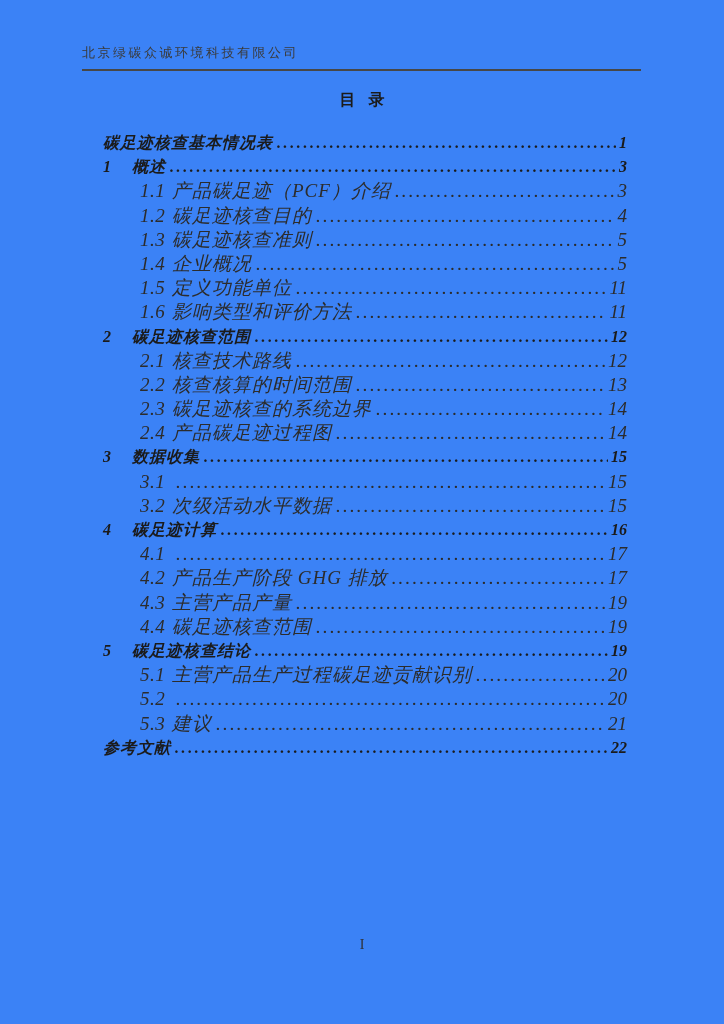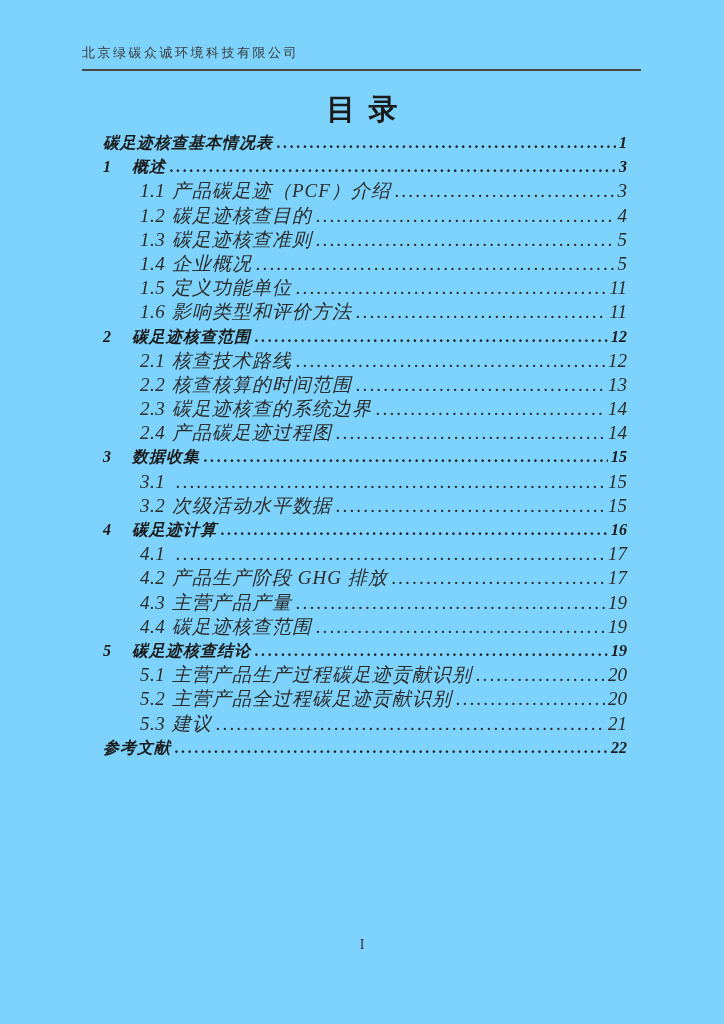--- a/index.html
+++ b/index.html
@@ -4,21 +4,21 @@
 <style>
   html, body {
     margin: 0;
     padding: 0;
     background: #ffffff;
   }
   .page {
     position: relative;
     width: 724px;
     height: 1024px;
-    background: #7dd3fc;
+    background: #3b82f6;
     font-family: "Liberation Serif", "DejaVu Serif", serif;
     color: #242424;
     overflow: hidden;
   }
   
   .header {
     position: absolute;
     top: 44px;
     left: 82px;
     right: 83px;
@@ -43,21 +43,21 @@
     letter-spacing: 0.4px;
     color: #1d1d1d;
   }
   
   .doc-title {
     position: absolute;
     top: 90px;
     left: 0;
     right: 0;
     text-align: center;
-    font-size: 29px;
+    font-size: 16px;
     font-weight: bold;
     letter-spacing: 13px;
     padding-left: 13px; 
     color: #1b1b1b;
   }
   
   .toc {
     position: absolute;
     top: 131px;
     left: 103px;
@@ -275,21 +275,20 @@
 
       <div class="toc-row lvl2">
         <span class="num">5.1</span>
         <span class="label">主营产品生产过程碳足迹贡献识别</span>
         <span class="leader">............................................................................................................................................................................................................................</span>
         <span class="page-no">20</span>
       </div>
 
       <div class="toc-row lvl2">
         <span class="num">5.2</span>
-        <span class="label">主营产品全过程碳足迹贡献识别</span>
         <span class="leader">............................................................................................................................................................................................................................</span>
         <span class="page-no">20</span>
       </div>
 
       <div class="toc-row lvl2">
         <span class="num">5.3</span>
         <span class="label">建议</span>
         <span class="leader">............................................................................................................................................................................................................................</span>
         <span class="page-no">21</span>
       </div>

